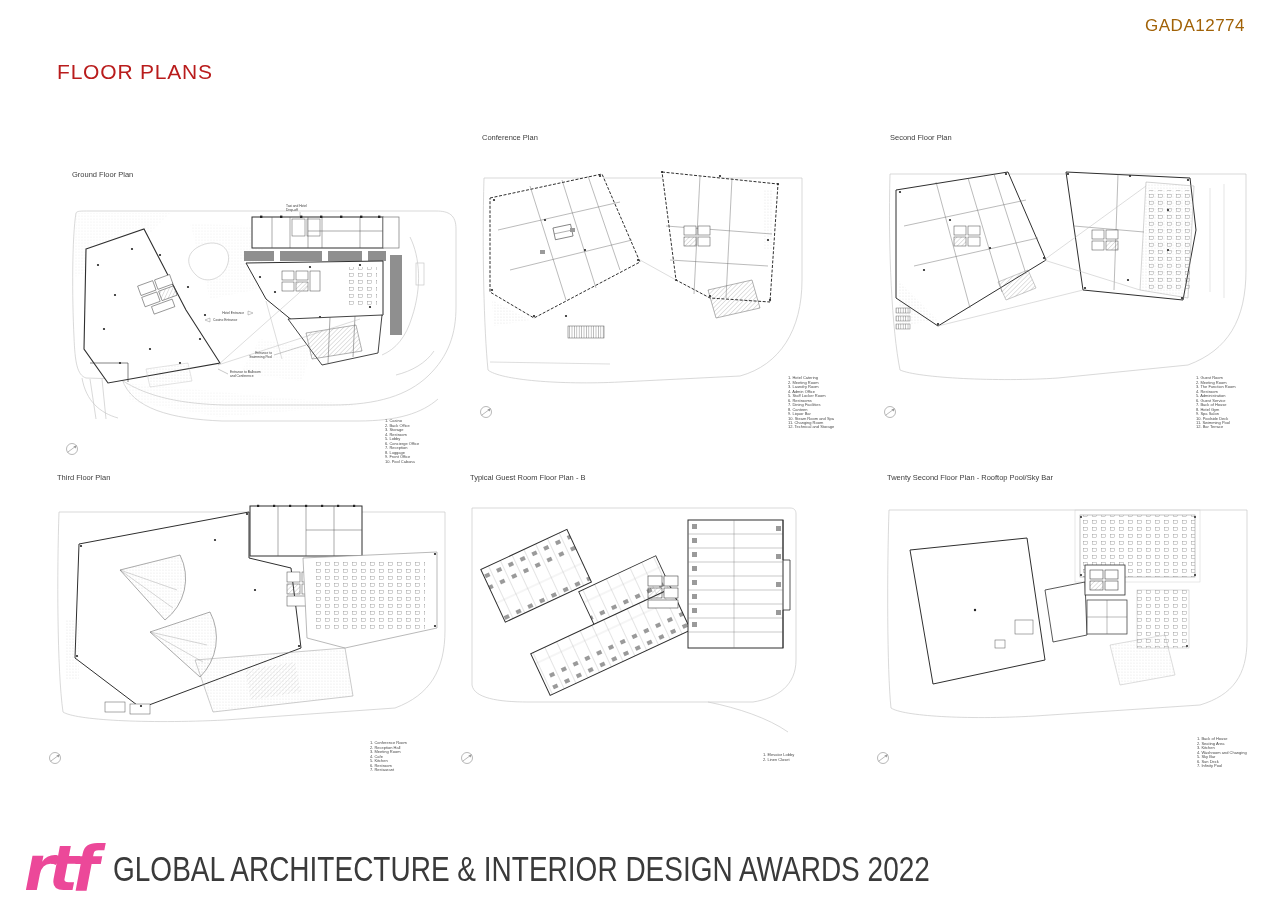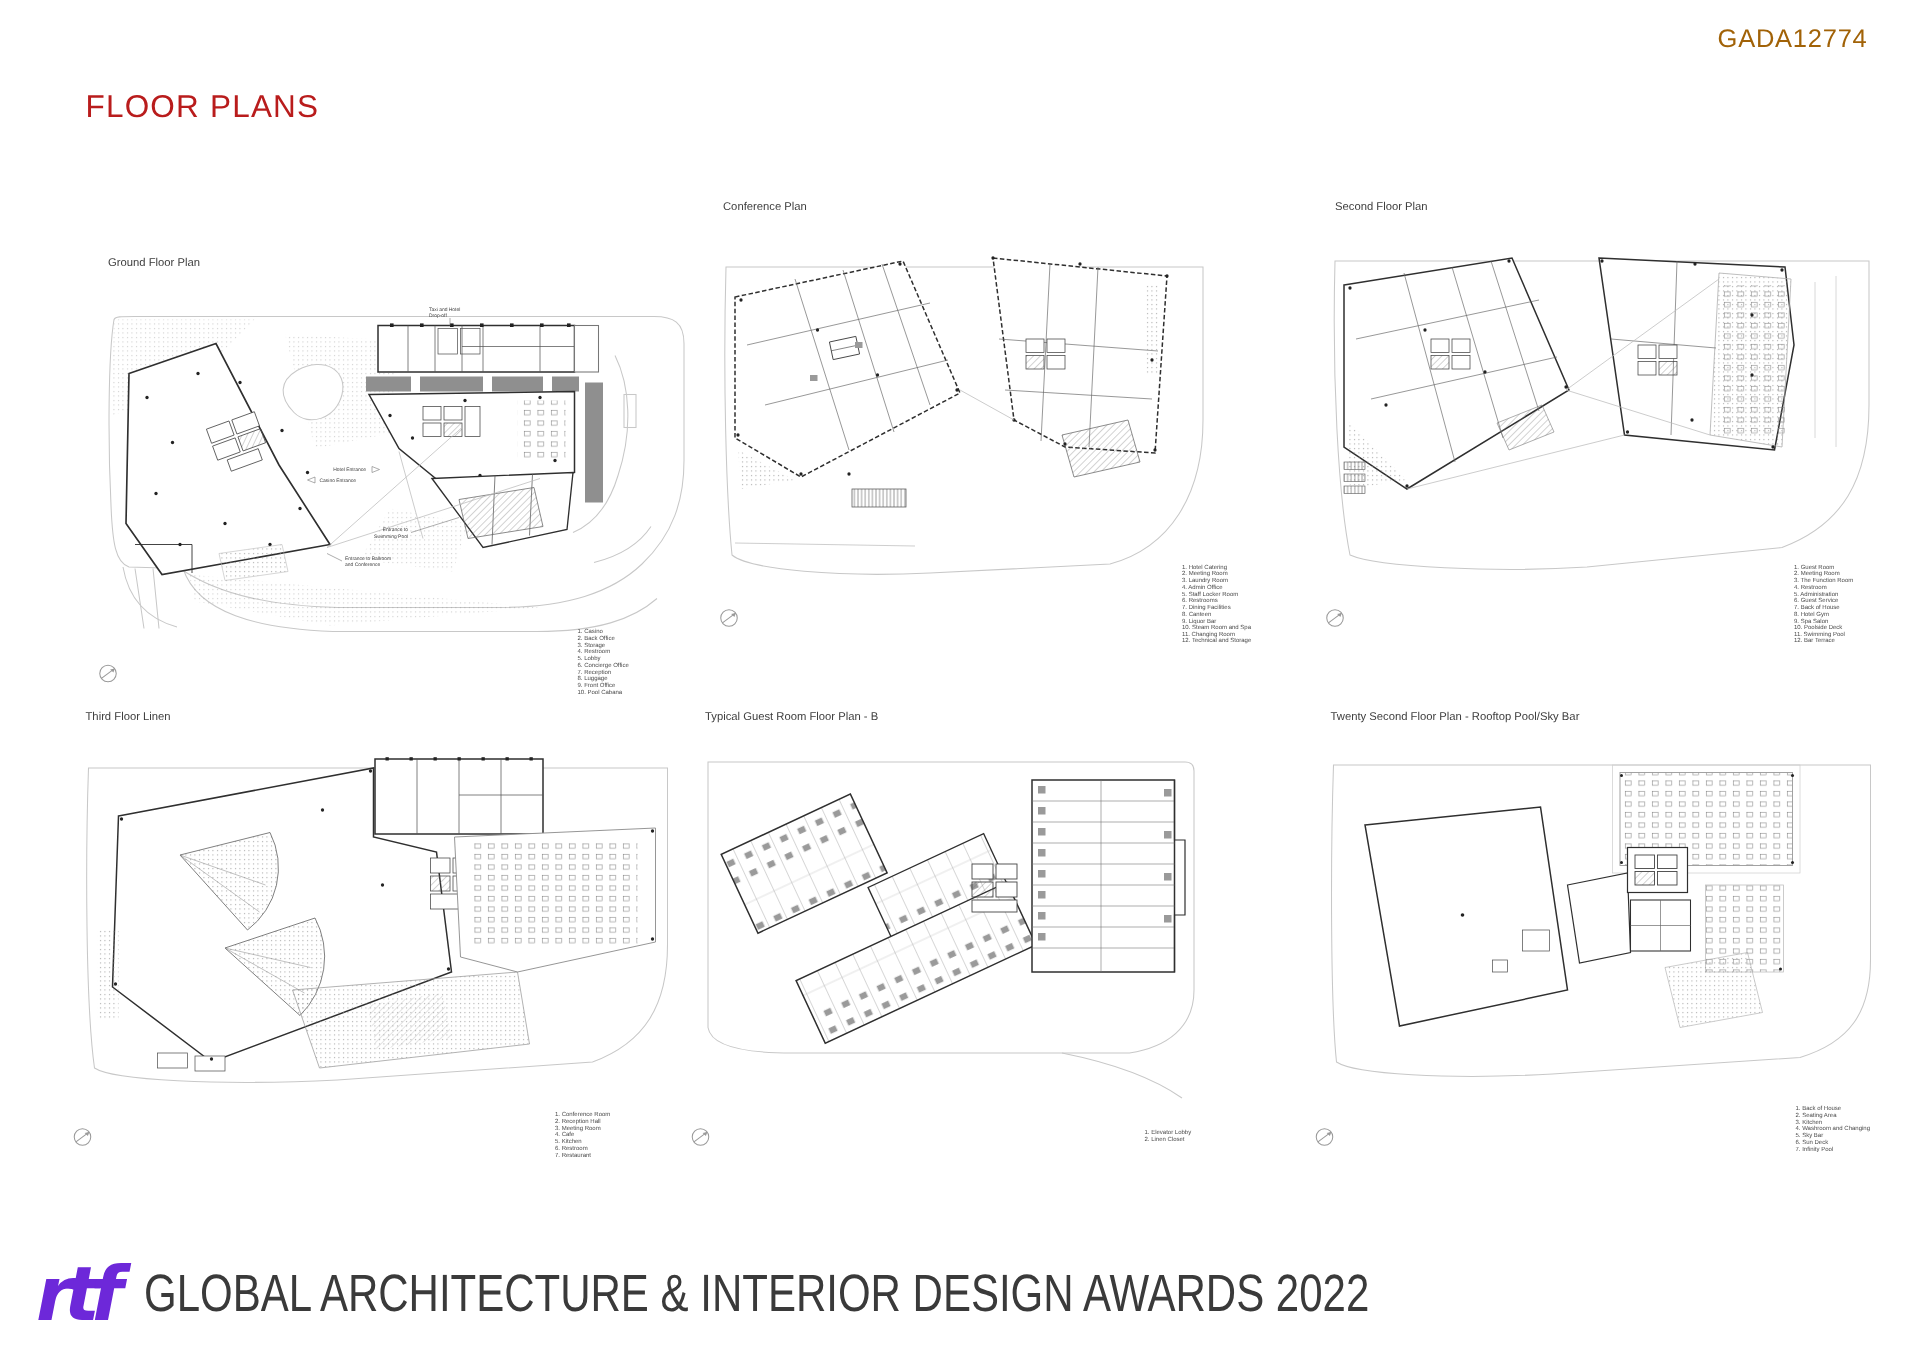--- a/index.html
+++ b/index.html
@@ -21,21 +21,21 @@
   .p5{left:458px;top:470px;width:400px;height:305px;}
   .p6{left:875px;top:470px;width:390px;height:305px;}
   .p1 .legend{left:325px;top:252px;}
   .p2 .legend{left:318px;top:246px;}
   .p3 .legend{left:318px;top:246px;}
   .p4 .legend{left:325px;top:271px;}
   .p5 .legend{left:305px;top:283px;}
   .p6 .legend{left:322px;top:267px;}
   .footer{position:absolute;left:24px;top:838px;display:flex;align-items:center;gap:12px;}
   .rtf-logo{font-family:"DejaVu Sans",sans-serif;font-weight:900;font-style:italic;
-            font-size:50px;letter-spacing:-6px;color:#6d28d9;line-height:1;padding-right:8px;}
+            font-size:62px;letter-spacing:-6px;color:#ec4899;line-height:1;padding-right:8px;}
   .footer-text{font-size:35px;color:#3a3a3a;white-space:nowrap;
                transform:scaleX(.8);transform-origin:left center;letter-spacing:0;}
 </style>
 </head>
 <body>
 
 <svg width="0" height="0" style="position:absolute" aria-hidden="true">
   <defs>
     <pattern id="stipple" width="3" height="3" patternUnits="userSpaceOnUse">
       <circle cx="1" cy="1" r="0.35" fill="#8f8f8f"></circle>
@@ -359,21 +359,21 @@
       <div>7. Back of House</div>
       <div>8. Hotel Gym</div>
       <div>9. Spa Salon</div>
       <div>10. Poolside Deck</div>
       <div>11. Swimming Pool</div>
       <div>12. Bar Terrace</div>
     </div>
 </div>
 
 <div class="panel p4">
-  <div class="plan-title">Third Floor Linen</div>
+  <div class="plan-title">Third Floor Plan</div>
   <svg viewBox="0 0 420 305">
     <path d="M14,42 L400,42 L400,160 C400,200 385,225 350,238 L180,250 C100,254 30,250 18,242 C12,200 12,100 14,42 Z" fill="none" stroke="#c8c8c8" stroke-width="0.7"></path>
 
     <rect x="205" y="36" width="112" height="50" fill="#fff" stroke="#2f2f2f" stroke-width="1"></rect>
     <g stroke="#555" stroke-width="0.5">
       <line x1="233" y1="36" x2="233" y2="86"></line>
         <line x1="261" y1="36" x2="261" y2="86"></line>
       <line x1="289" y1="36" x2="289" y2="86"></line>
         <line x1="261" y1="60" x2="317" y2="60"></line>
     </g>

